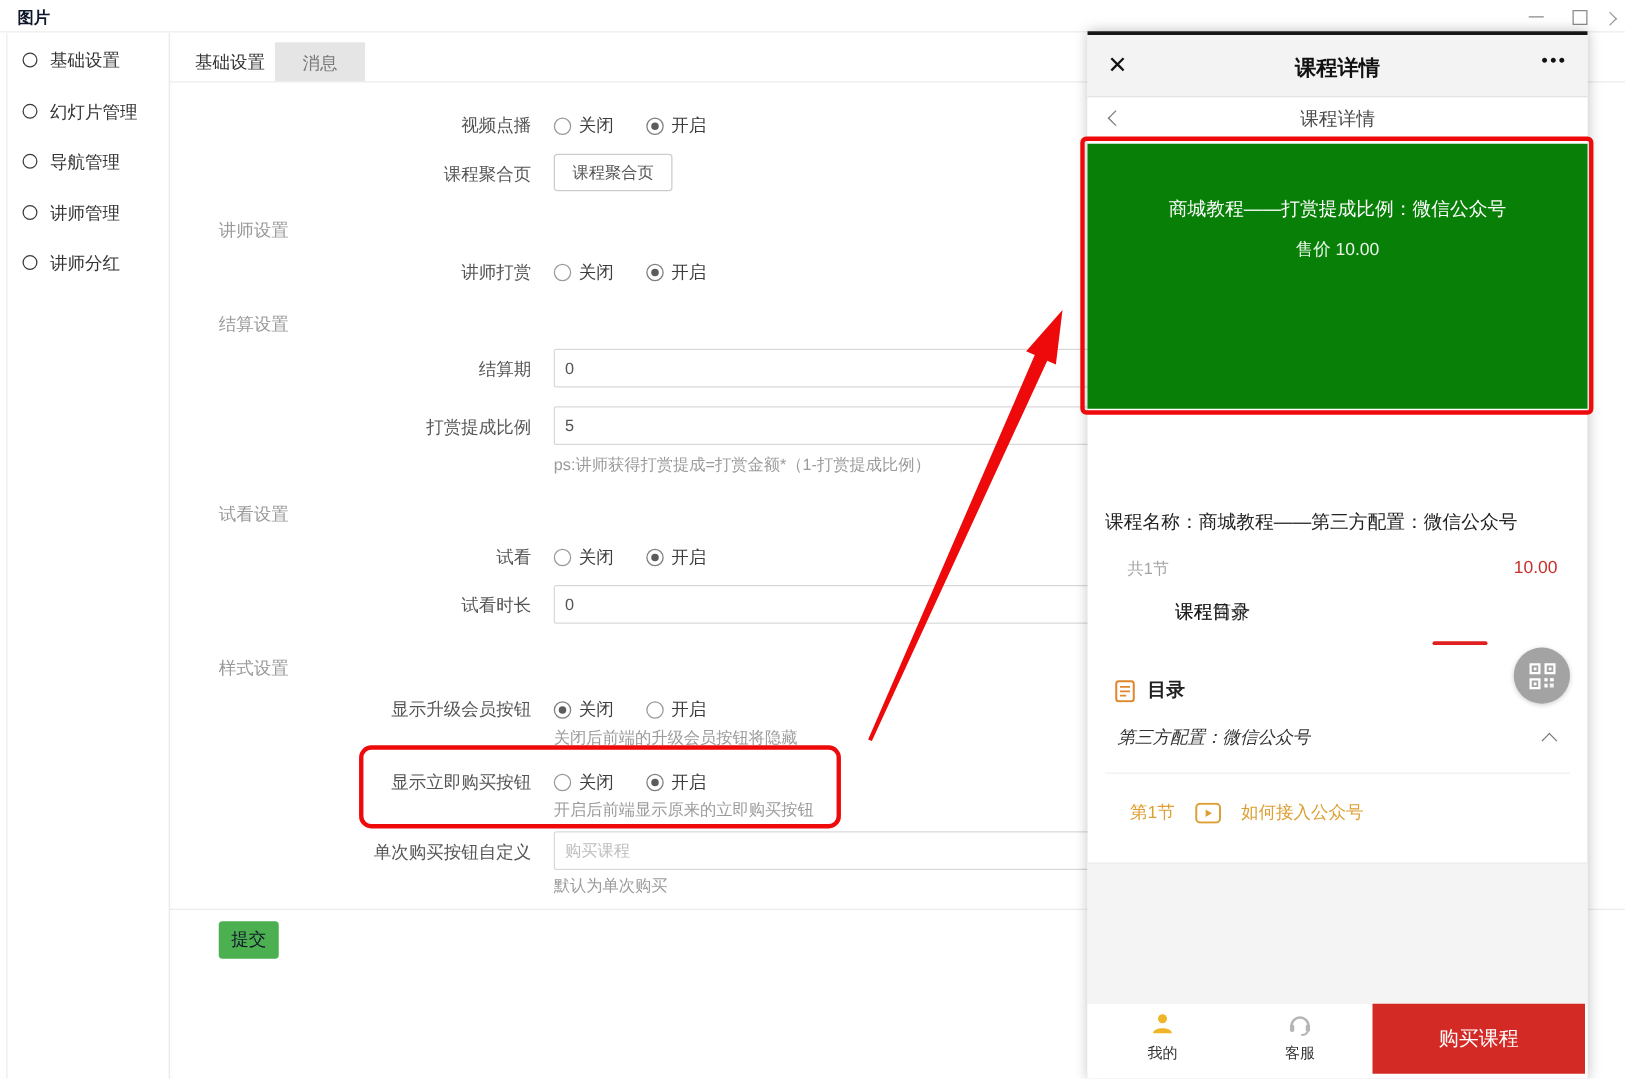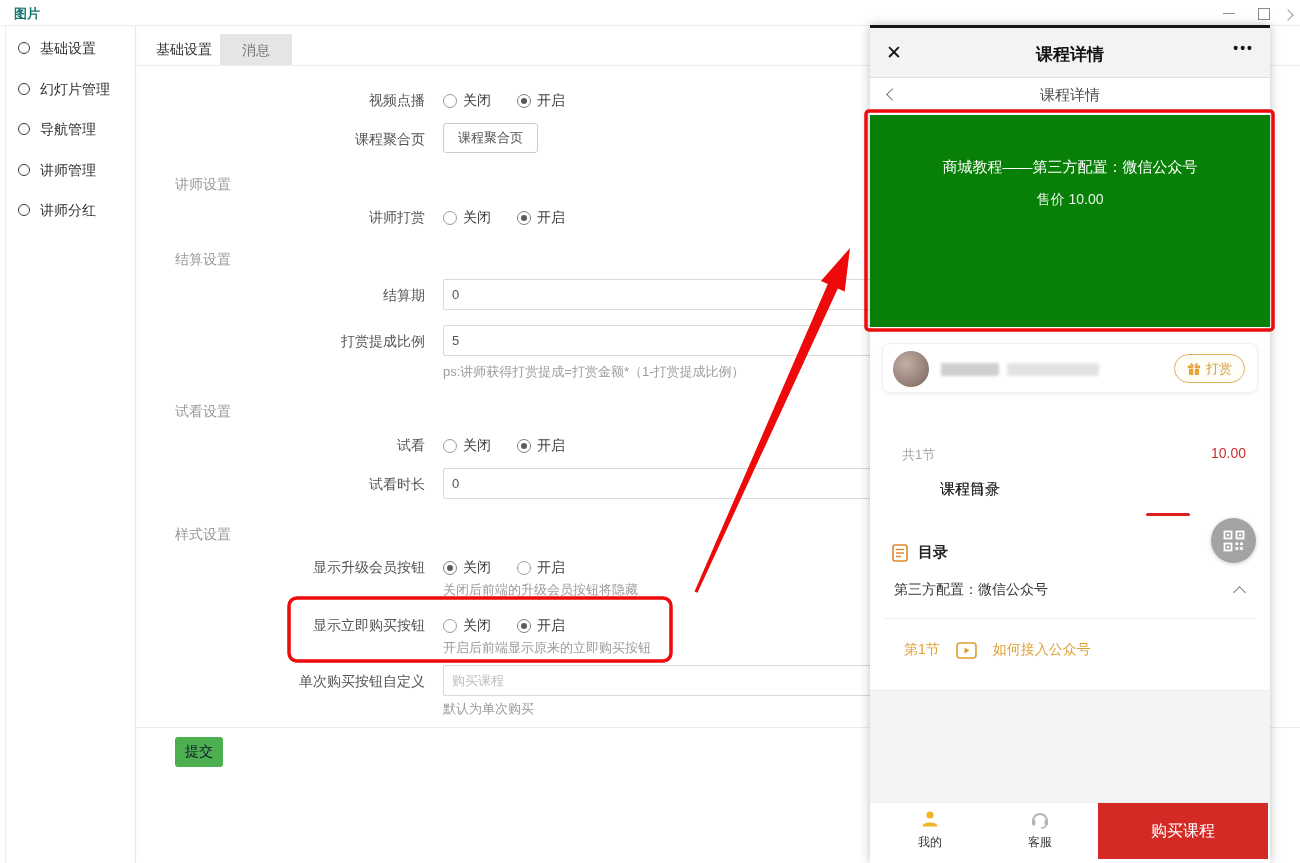--- a/index.html
+++ b/index.html
@@ -5,21 +5,21 @@
   * { box-sizing: border-box; }
   html,body { margin:0; padding:0; }
   body {
     width:1300px; height:863px; position:relative; overflow:hidden;
     background:#fff; font-family:"Liberation Sans","DejaVu Sans",sans-serif;
     color:#333; font-size:14px;
   }
 
   
   #titlebar { position:absolute; top:0; left:0; right:0; height:26px; background:#fff; border-bottom:1px solid #ededed; z-index:5; }
-  #win-title { position:absolute; left:14px; top:5px; font-size:13px; font-weight:bold; color:#0f766e; }
+  #win-title { position:absolute; left:14px; top:5px; font-size:13px; font-weight:bold; color:#0f172a; }
   .winbtn { position:absolute; top:6px; width:14px; height:14px; color:#8a8a8a; }
   #btn-min  { left:1222px; }  #btn-min::after { content:""; position:absolute; left:1px; top:7px; width:12px; height:1px; background:#8a8a8a; }
   #btn-max  { left:1256px; }  #btn-max::after { content:""; position:absolute; left:2px; top:2px; width:10px; height:10px; border:1px solid #8a8a8a; }
   #btn-next { left:1284px; }
   .chev { display:inline-block; width:8px; height:8px; border-right:1.5px solid #9a9a9a; border-bottom:1.5px solid #9a9a9a; }
   .chev.right { transform:rotate(-45deg); margin-top:3px; }
 
   
   #left-edge  { position:absolute; left:5px; top:26px; bottom:0; width:1px; background:#ededed; }
   #side-split { position:absolute; left:135px; top:26px; bottom:0; width:1px; background:#e9e9e9; box-shadow:1px 0 3px rgba(0,0,0,.04); }
@@ -85,21 +85,21 @@
   .p-tab { position:absolute; top:452px; width:200px; text-align:center; font-size:15px; cursor:pointer; }
   #p-tab-intro   { left:0;   color:#5c5c5c; }
   #p-tab-catalog { left:200; color:#1c1c1c; }
   #p-tab-underline { position:absolute; left:276px; top:485px; width:44px; height:3px; background:#e02020; border-radius:2px; }
 
   #p-qr { position:absolute; right:14px; top:490px; width:45px; height:45px; border-radius:50%; background:#a3a3a3;
           display:flex; align-items:center; justify-content:center; cursor:pointer; box-shadow:0 1px 4px rgba(0,0,0,.2); }
 
   #p-cat-head { position:absolute; left:22px; top:515px; display:flex; align-items:center; gap:10px; }
   #p-cat-title { font-size:15px; font-weight:bold; color:#222; }
-  #p-chapter { position:absolute; left:24px; top:553px; font-size:14px; color:#333; }
+  #p-chapter { position:absolute; left:24px; top:553px; font-size:14px; color:#333;font-style:italic; }
   #p-chev-up { position:absolute; right:26px; top:560px; width:9px; height:9px; border-right:1.8px solid #777; border-bottom:1.8px solid #777; transform:rotate(-135deg); cursor:pointer; }
   #p-chap-line { position:absolute; left:14px; right:14px; top:590px; height:1px; background:#efefef; }
 
   #p-lesson { position:absolute; left:34px; top:613px; display:flex; align-items:center; gap:16px; cursor:pointer; }
   .orange-txt { color:#dd9f33; font-size:14px; }
 
   #p-gray { position:absolute; left:0; top:662px; width:100%; height:112px; background:#f4f4f4; border-top:1px solid #ebebeb; }
 
   #p-tabbar { position:absolute; left:0; top:774px; width:100%; height:56px; background:#fff; border-top:1px solid #eee; }
   .tb-item { position:absolute; top:6px; width:80px; text-align:center; cursor:pointer; }
@@ -247,40 +247,26 @@
     <span id="p-close">✕</span>
     <span id="p-title">课程详情</span>
     <span id="p-menu">•••</span>
   </div>
   <div id="p-nav">
     <span id="p-back"></span>
     <span id="p-nav-title">课程详情</span>
   </div>
 
   <div id="p-banner">
-    <div id="p-banner-title">商城教程——第三方配置：微信公众号</div>
+    <div id="p-banner-title">商城教程——打赏提成比例：微信公众号</div>
     <div id="p-banner-price">售价 10.00</div>
   </div>
 
-  <div id="p-card">
-    <div id="p-avatar"></div>
-    <div class="blurblock" id="p-name1"></div>
-    <div class="blurblock" id="p-name2"></div>
-    <div id="p-reward">
-      <svg width="14" height="14" viewBox="0 0 16 16">
-        <rect x="1" y="4" width="14" height="3.2" rx="0.8" fill="#e8a33d"></rect>
-        <rect x="2.2" y="7.8" width="11.6" height="7" rx="0.8" fill="#e8a33d"></rect>
-        <rect x="7.1" y="4" width="1.8" height="10.8" fill="#fffdf8"></rect>
-        <path d="M5 4 C3 3.4 3.6 0.8 5.6 1.6 C6.8 2.1 7.4 3.2 7.8 4 Z" fill="#e8a33d"></path>
-        <path d="M11 4 C13 3.4 12.4 0.8 10.4 1.6 C9.2 2.1 8.6 3.2 8.2 4 Z" fill="#e8a33d"></path>
-      </svg>
-      <span>打赏</span>
-    </div>
-  </div>
-
+
+  <div id="p-course-name">课程名称：商城教程——第三方配置：微信公众号</div>
   <div id="p-count">共1节</div>
   <div id="p-price">10.00</div>
 
   <div class="p-tab" id="p-tab-intro">课程简介</div>
   <div class="p-tab" id="p-tab-catalog">课程目录</div>
   <div id="p-tab-underline"></div>
 
   <div id="p-qr">
     <svg width="22" height="22" viewBox="0 0 22 22">
       <g fill="none" stroke="#fff" stroke-width="1.8">

